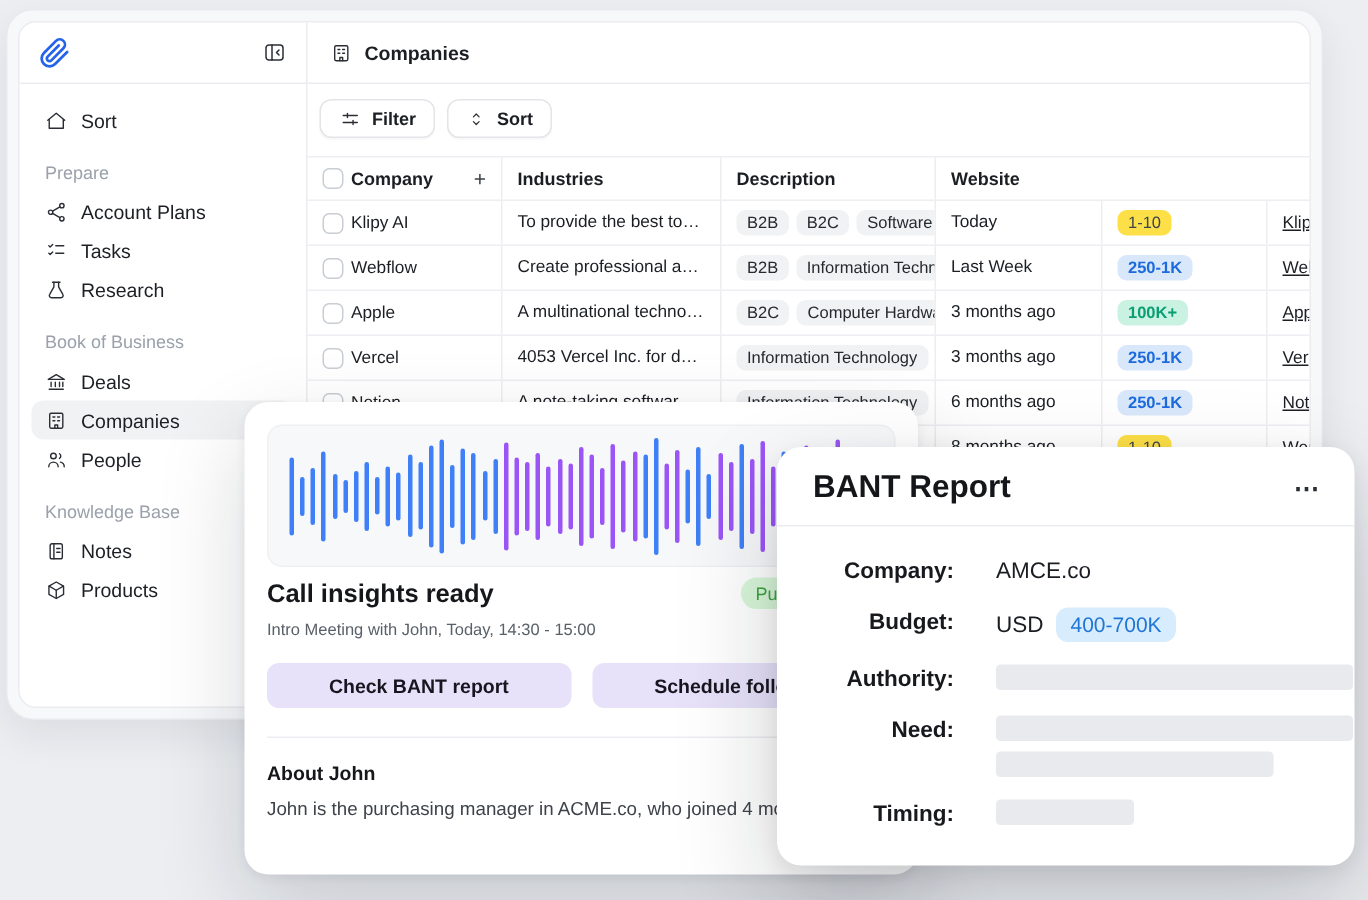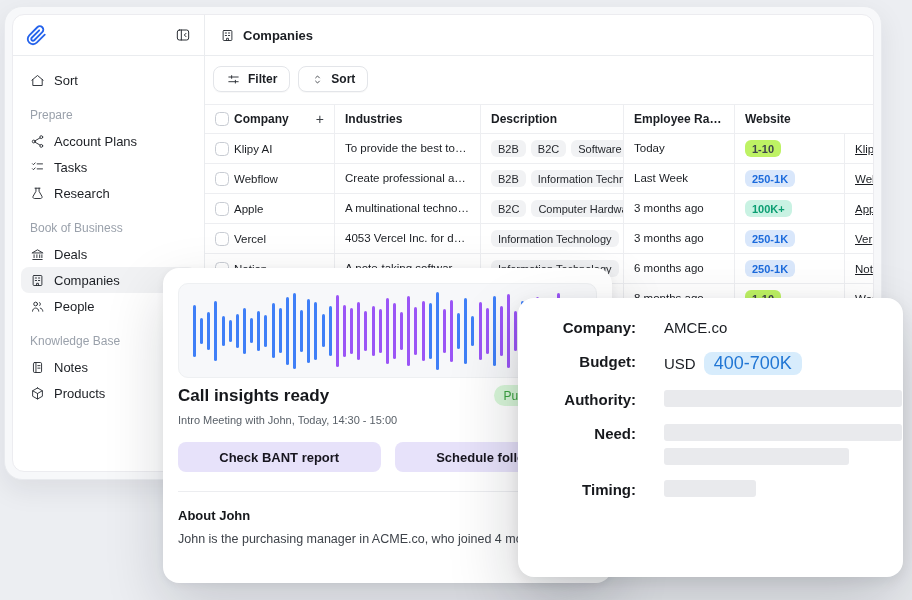--- a/index.html
+++ b/index.html
@@ -42,21 +42,21 @@
   
   .trow{display:grid;grid-template-columns:130px 146px 143px 111px 110px 1fr;border-bottom:1px solid #edeef1;}
   .trow.head{border-top:1px solid #edeef1;}
   .cell{display:flex;align-items:center;gap:5px;padding:0 10px;height:29px;overflow:hidden;white-space:nowrap;font-size:11.5px;color:#1b1e23;border-right:1px solid #edeef1;box-sizing:border-box;}
   .cell:last-child{border-right:none;}
   .trow.head .cell{height:28px;font-weight:700;font-size:12px;}
   .cell.txt{display:block;line-height:29px;text-overflow:ellipsis;}
   .checkbox{width:14px;height:14px;border:1.5px solid #c8ccd3;border-radius:4.5px;background:#fff;box-sizing:border-box;flex-shrink:0;}
   .plus{margin-left:auto;font-size:14px;color:#3c4046;font-weight:400;line-height:1;}
   .pill{background:#f1f2f4;color:#26292e;font-size:11px;padding:2.5px 7px;border-radius:6px;flex-shrink:0;}
-  .pill.emp-gray{background:#bef264;color:#3f444b;font-weight:700;}
+  .pill.emp-gray{background:#fde047;color:#3f444b;font-weight:400;}
   .pill.emp-blue{background:#d9e7fb;color:#1c6bdc;font-weight:700;}
   .pill.emp-green{background:#c9f2e3;color:#0b9e72;font-weight:700;}
   .weblink{text-decoration:underline;color:#1b1e23;}
 
   
   .call-card{
     position:absolute;left:163px;top:268px;width:449px;height:315px;
     background:#fff;border-radius:16px;z-index:2;box-sizing:border-box;padding:15px;
     box-shadow:0 24px 60px rgba(15,20,30,.16),0 2px 8px rgba(15,20,30,.06);
   }
@@ -78,21 +78,21 @@
     background:#fff;border-radius:16px;z-index:3;box-sizing:border-box;
     box-shadow:0 30px 70px rgba(15,20,30,.20),0 4px 14px rgba(15,20,30,.08);
   }
   .bant-header{display:flex;align-items:center;justify-content:space-between;padding:15px 22px 13px 24px;border-bottom:1px solid #ecedf0;}
   .bant-title{font-size:21px;font-weight:700;color:#141619;}
   .bant-menu{font-size:17px;font-weight:700;color:#2a2e34;letter-spacing:1.5px;line-height:1;}
   .bant-body{padding-top:20px;}
   .bant-row{display:flex;align-items:flex-start;margin-bottom:15px;}
   .bant-label{width:130px;text-align:right;font-weight:700;font-size:15px;color:#17191d;padding-right:12px;box-sizing:border-box;line-height:19px;flex-shrink:0;}
   .bant-value{font-size:15px;color:#1a1d22;line-height:19px;display:flex;align-items:center;margin-left:16px;}
-  .budget-pill{background:#d7ecfc;color:#2176d4;border-radius:8px;padding:2px 10px;margin-left:8px;font-size:18px;}
+  .budget-pill{background:#d7ecfc;color:#2176d4;border-radius:8px;padding:2px 10px;margin-left:8px;font-size:14px;}
   .ghost-col{display:flex;flex-direction:column;gap:7px;}
   .ghost-bar{height:17px;background:#e9eaed;border-radius:3px;}
 </style>
 </head>
 <body>
 
 <div class="app-frame">
   <div class="app">
 
     <div class="sidebar">
@@ -244,21 +244,20 @@
       </div>
       <div id="table-slot">
           <div class="trow head">
             <div class="cell">
               <span class="checkbox"></span>
               <span>Company</span>
               <span class="plus">+</span>
             </div>
             <div class="cell txt">Industries</div>
             <div class="cell txt">Description</div>
-            <div class="cell txt">Employee Range</div>
             <div class="cell txt">Website</div>
           </div>
           <div class="trow">
             <div class="cell">
               <span class="checkbox"></span>
               <span>Klipy AI</span>
             </div>
             <div class="cell txt">To provide the best tools...</div>
             <div class="cell">
               <span class="pill">B2B</span>
@@ -429,20 +428,24 @@
   <div class="call-btns" id="call-btns-slot">
       <button class="call-btn">Check BANT report</button>
       <button class="call-btn">Schedule follow-up</button>
     </div>
   <div class="call-divider"></div>
   <div class="about-title">About John</div>
   <div class="about-text">John is the purchasing manager in ACME.co, who joined 4 mont</div>
 </div>
 
 <div class="bant-card">
+  <div class="bant-header">
+    <span class="bant-title">BANT Report</span>
+    <span class="bant-menu">⋯</span>
+  </div>
   <div class="bant-body" id="bant-body-slot">
       <div class="bant-row">
         <div class="bant-label">Company:</div>
         <div class="bant-value">AMCE.co</div>
       </div>
       <div class="bant-row">
         <div class="bant-label">Budget:</div>
         <div class="bant-value">
           <span>USD</span>
           <span class="budget-pill">400-700K</span>

